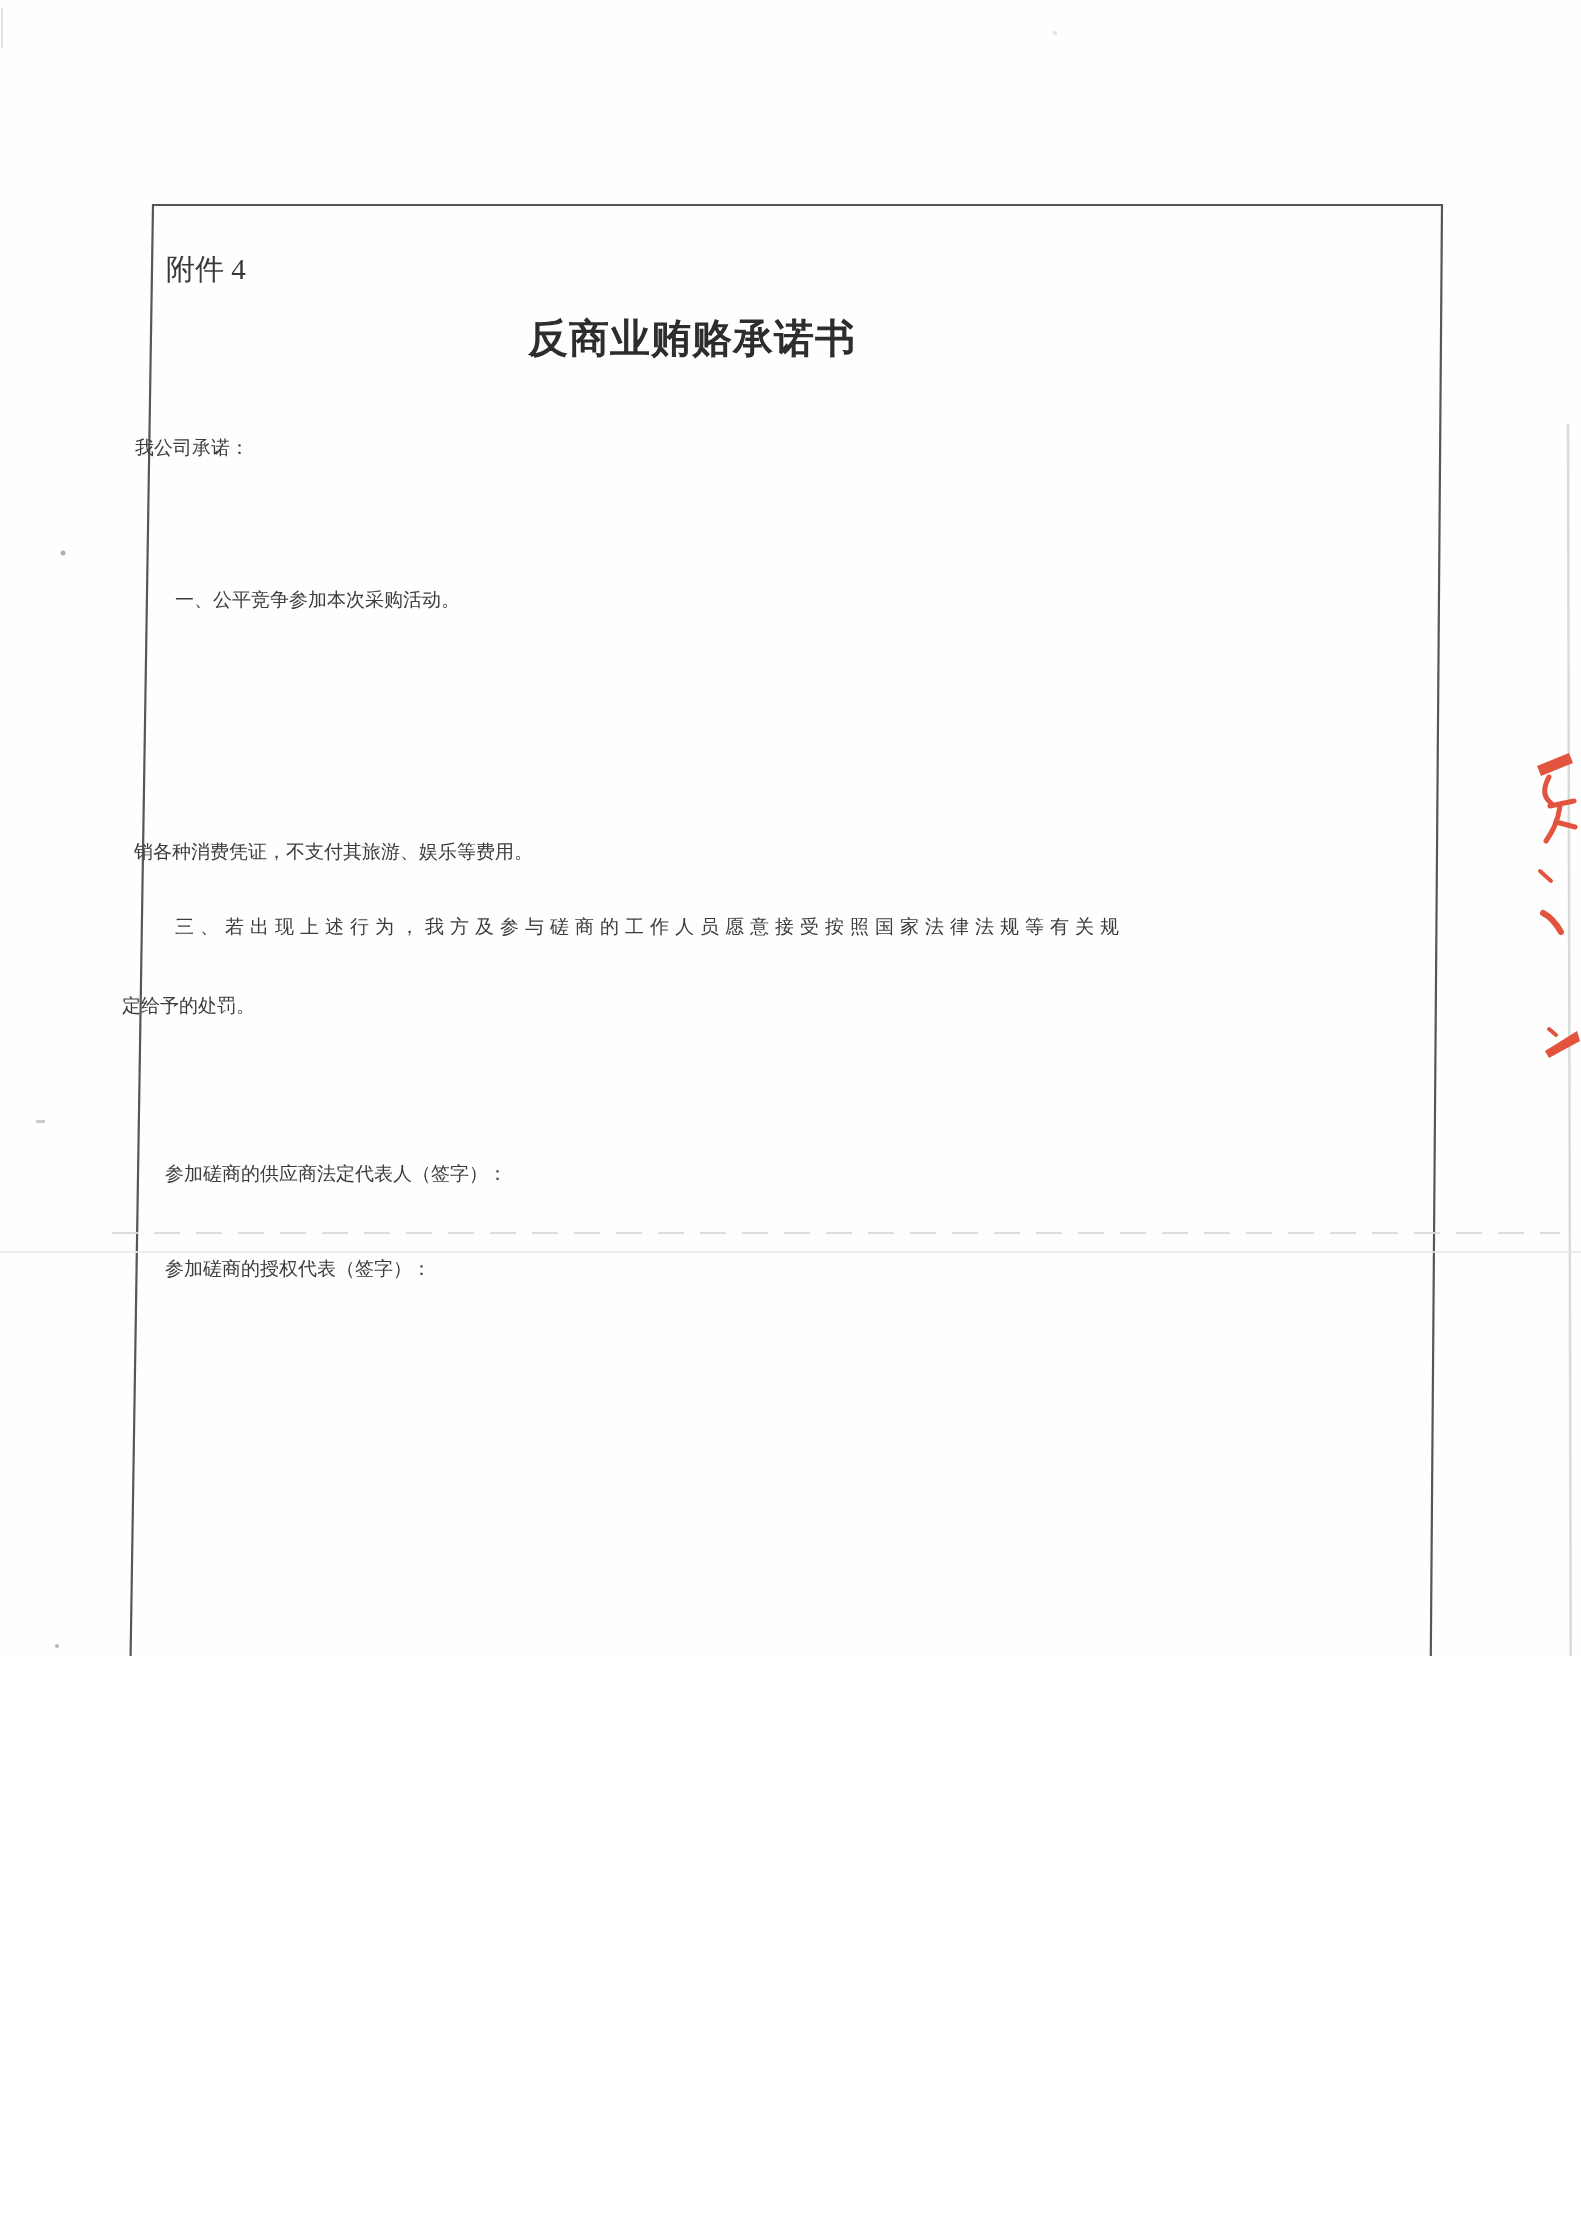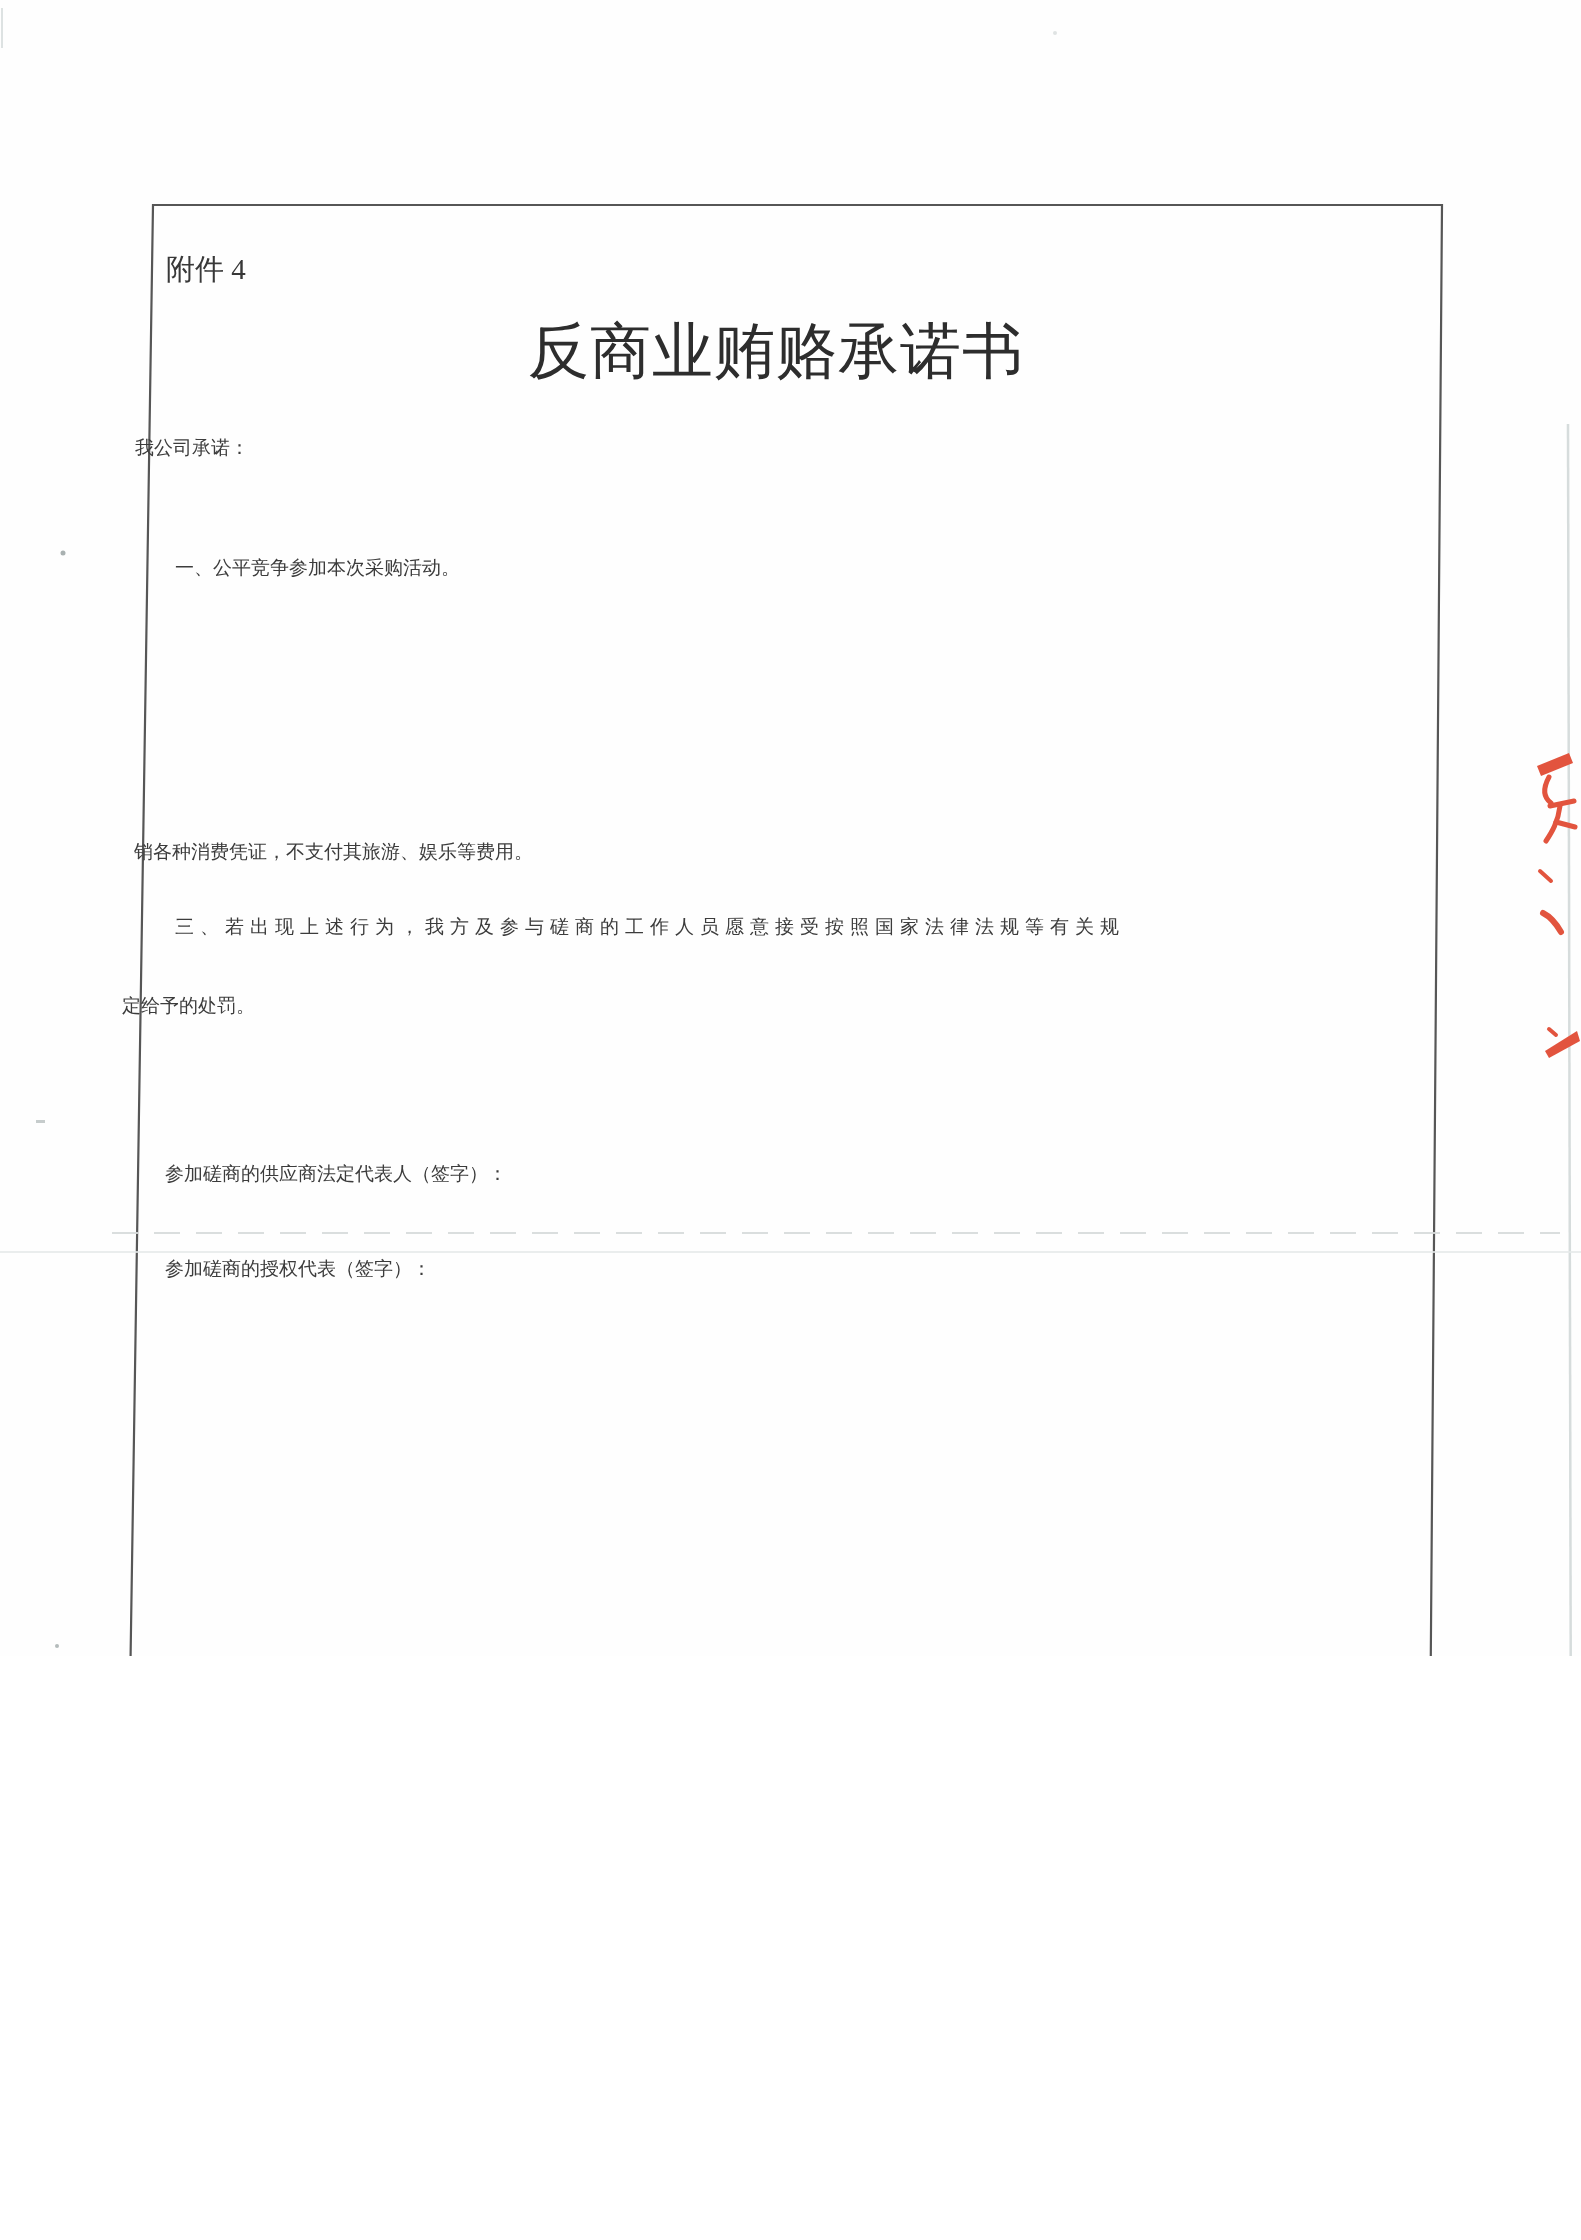--- a/index.html
+++ b/index.html
@@ -9,25 +9,25 @@
     background:#fefefe;
     overflow:hidden;
     font-family:"Liberation Serif","DejaVu Serif",serif;
     color:#3c3c3c;
   }
   .overlay{position:absolute;left:0;top:0;width:1581px;height:2240px;pointer-events:none;}
   .t{position:absolute;white-space:nowrap;font-size:19px;line-height:1.25;}
   .att{left:166px;top:251px;font-size:29px;color:#383838;}
   .title{
     left:528px;top:314px;
-    font-size:61px;font-weight:400;letter-spacing:1px;color:#2d2d2d;
+    font-size:40px;font-weight:700;letter-spacing:1px;color:#2d2d2d;
   }
   .intro{left:135px;top:436px;}
   .l-zai{left:175px;top:511px;}
-  .l1{left:175px;top:556px;}
+  .l1{left:175px;top:588px;}
   .l2{left:175px;top:667px;letter-spacing:5.2px;}
   .l3{left:134px;top:751px;letter-spacing:3.6px;}
   .l4{left:134px;top:840px;}
   .l5{left:175px;top:915px;letter-spacing:6px;}
   .l6{left:122px;top:994px;}
   .sig1{left:165px;top:1162px;}
   .sig2{left:165px;top:1257px;}
   .date{left:165px;top:1351px;}
   .bl{
     display:inline-block;

